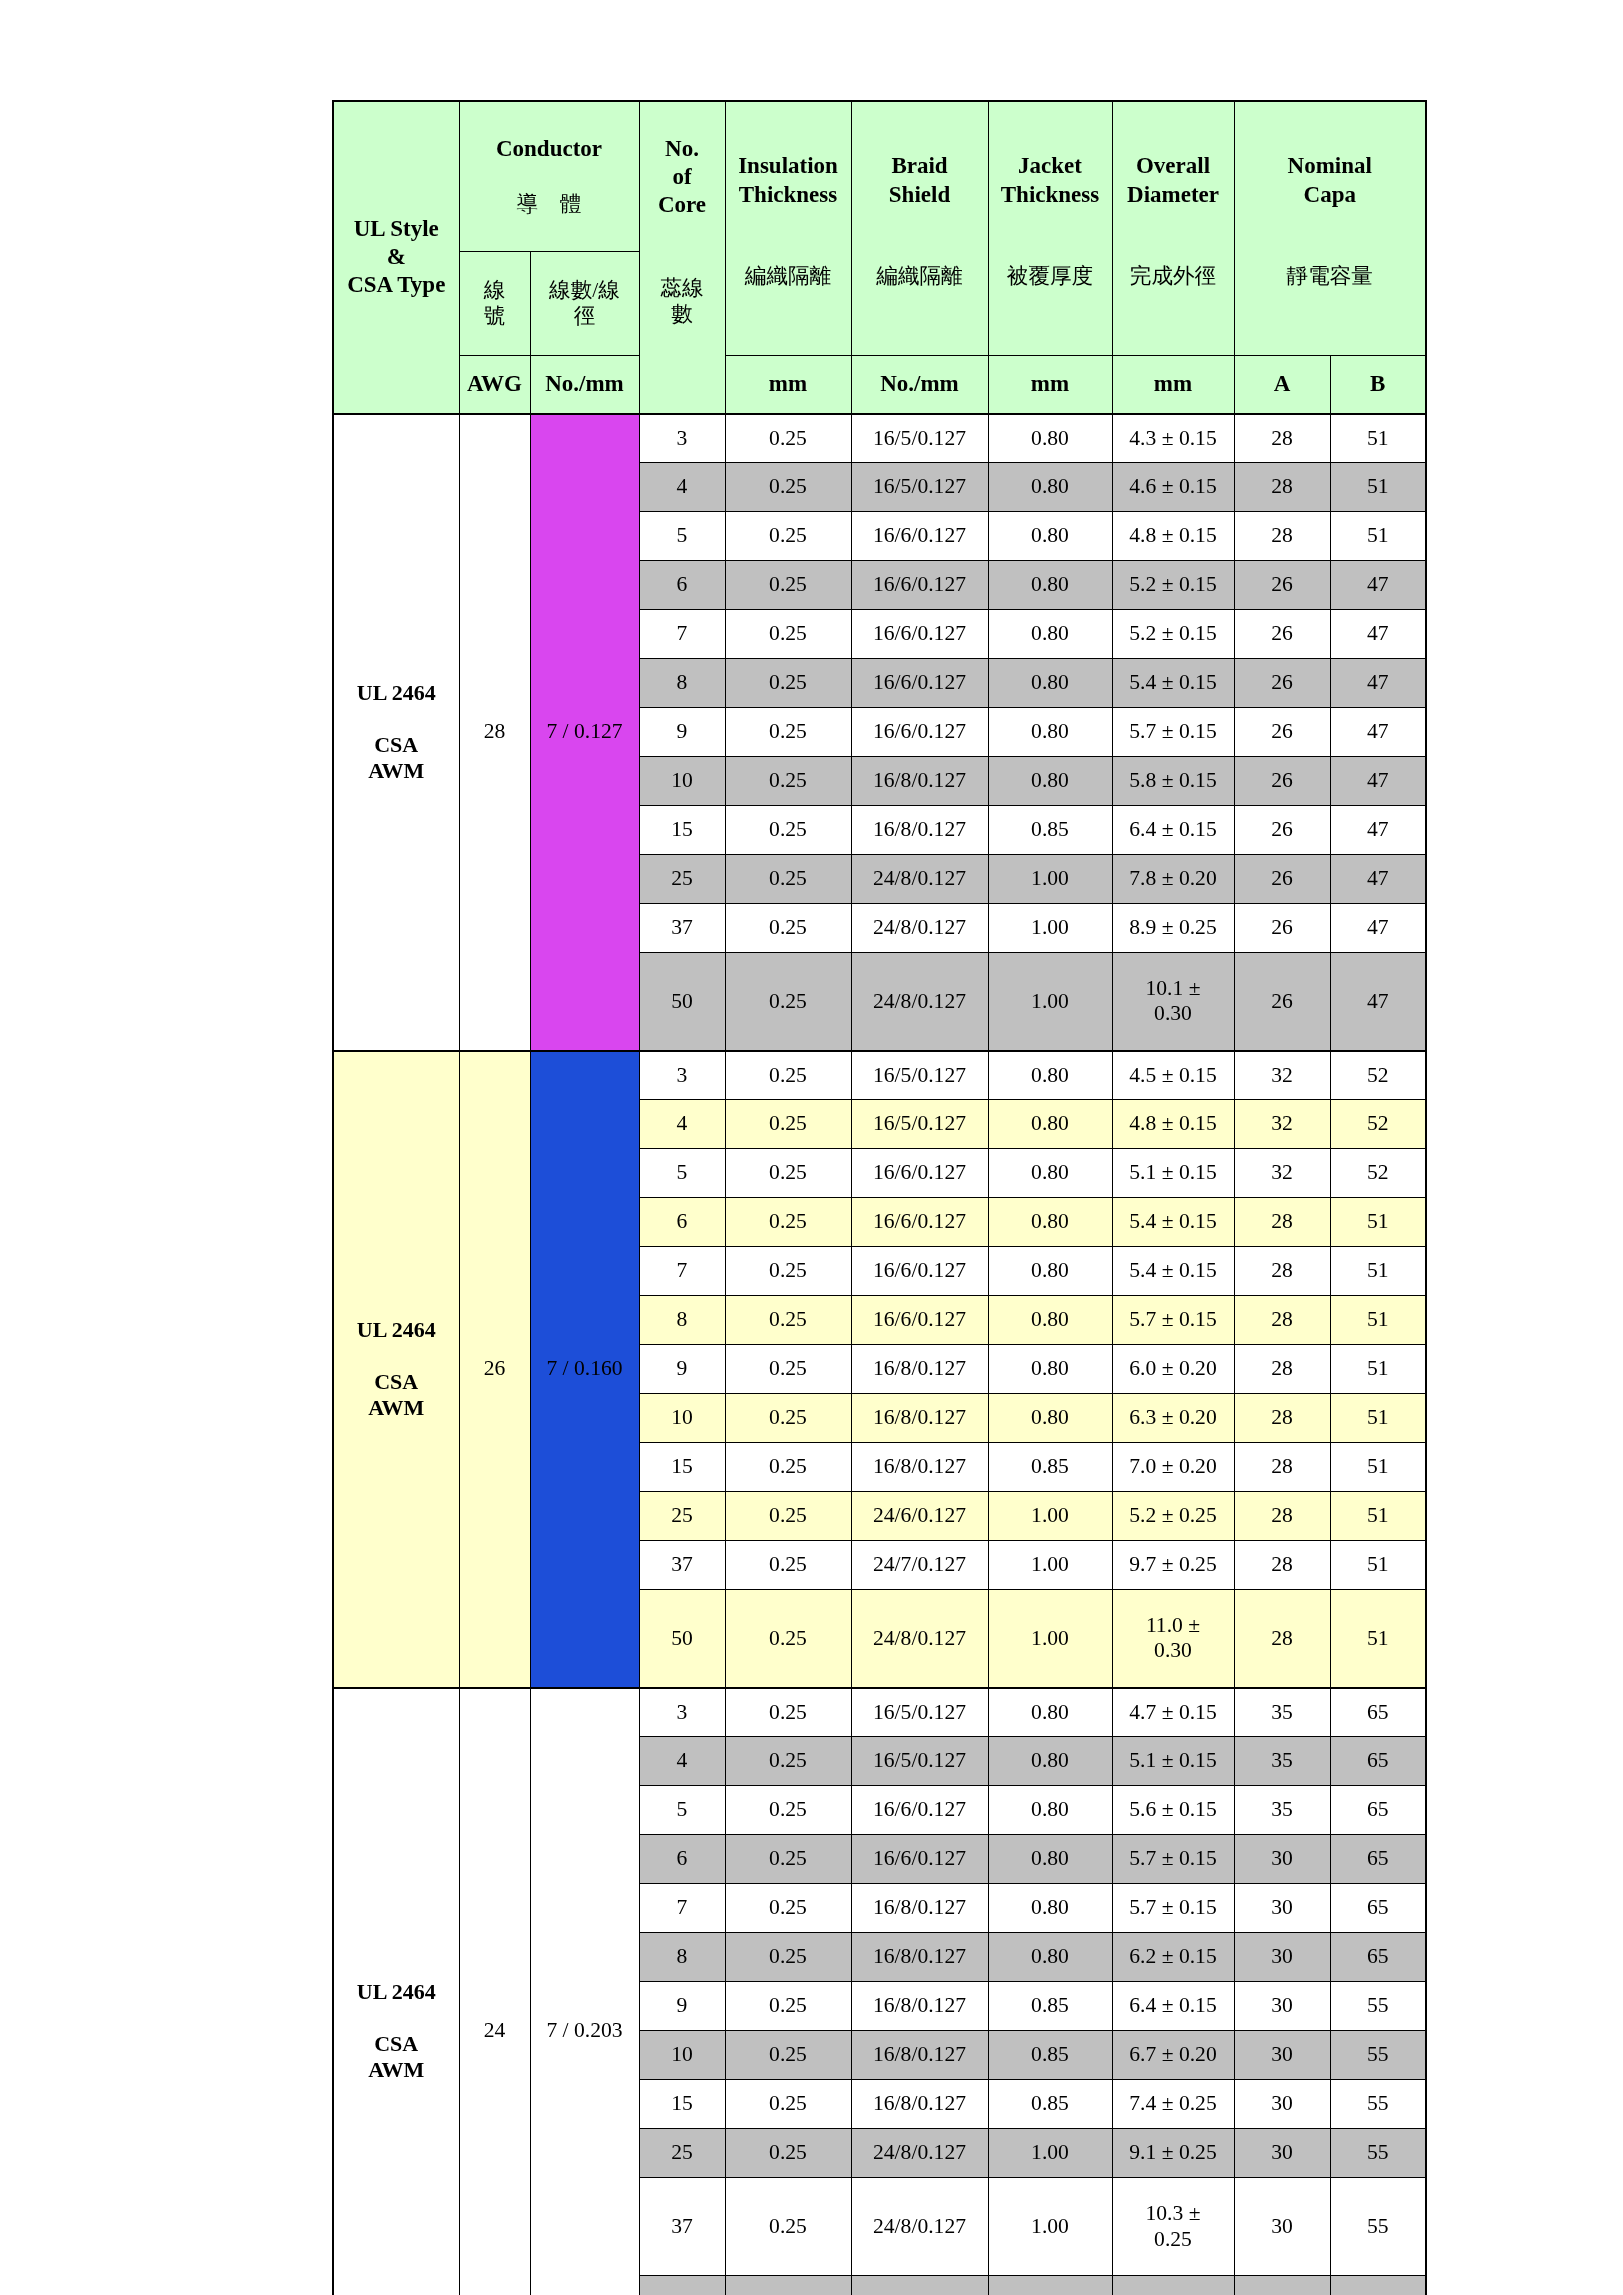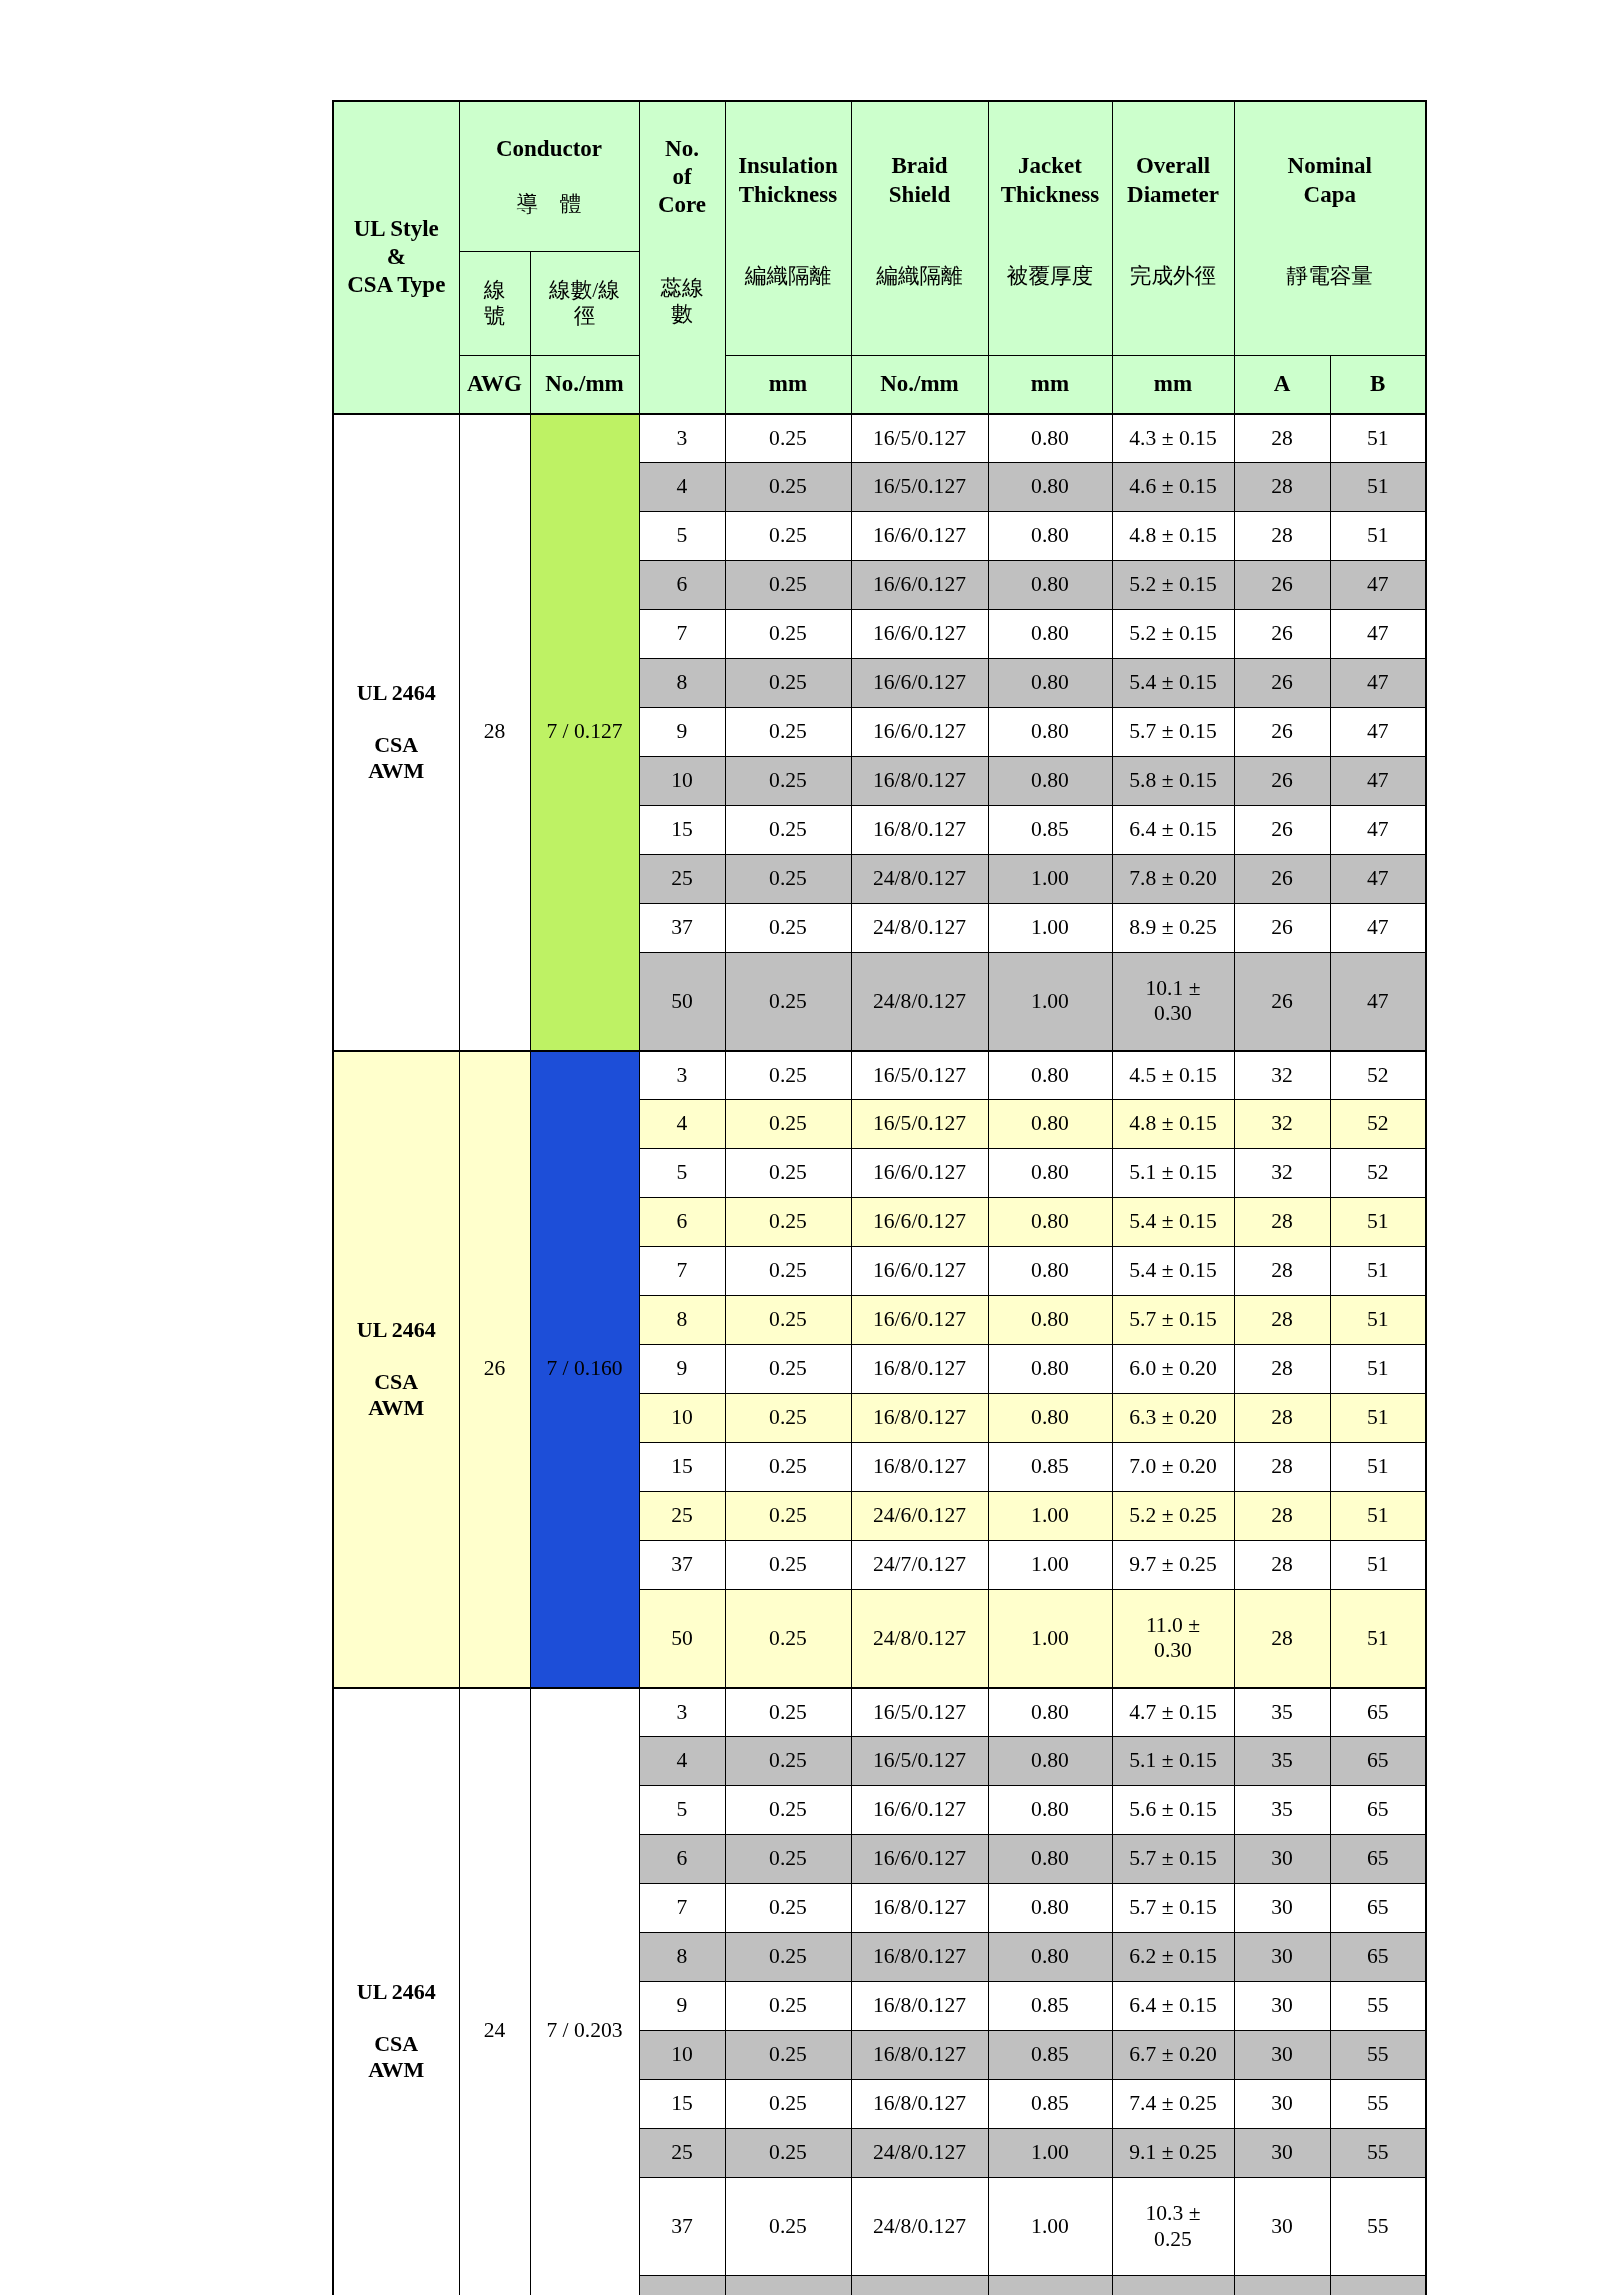--- a/index.html
+++ b/index.html
@@ -151,21 +151,21 @@
         <th>B</th>
       </tr>
     </thead>
     <tbody>
         <tr class="data">
           <td rowspan="12" class="label-cell" style="background-color: rgb(255, 255, 255);">UL 2464
 
 CSA
 AWM</td>
           <td rowspan="12" class="awg-cell" style="background-color: rgb(255, 255, 255);">28</td>
-          <td rowspan="12" class="strands-cell" style="background-color: #bef264;">7 / 0.127</td>
+          <td rowspan="12" class="strands-cell" style="background-color: #d946ef;">7 / 0.127</td>
           <td>3</td>
           <td>0.25</td>
           <td>16/5/0.127</td>
           <td>0.80</td>
           <td>4.3 ± 0.15</td>
           <td>28</td>
           <td>51</td>
         </tr>
         <tr class="data" style="background-color: rgb(192, 192, 192);">
           <td>4</td>

